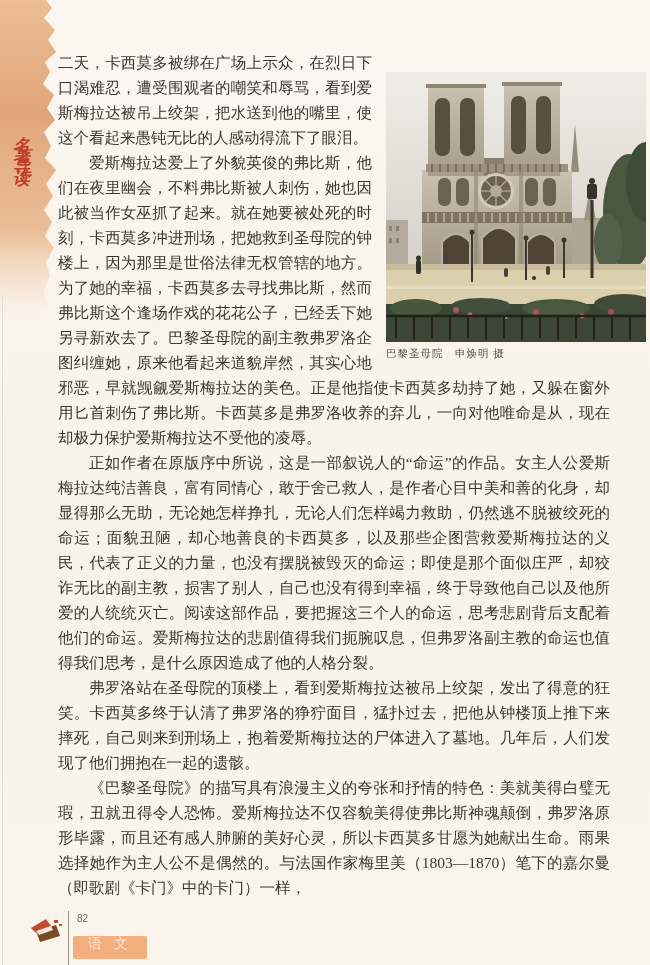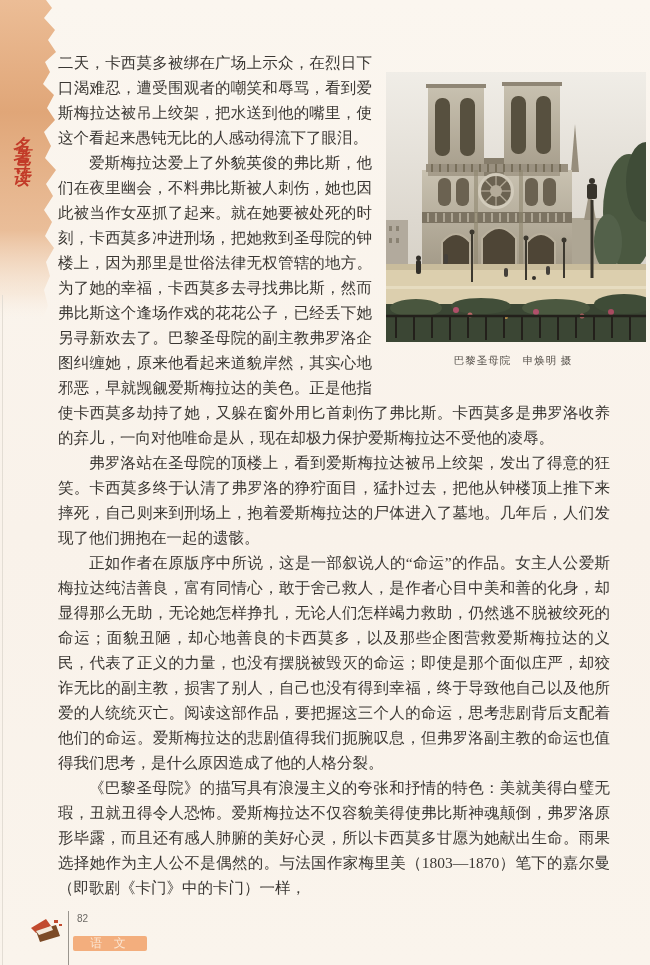--- a/index.html
+++ b/index.html
@@ -24,35 +24,35 @@
     text-align:justify;
   }
   .content p{margin:0;text-indent:2em;}
   .content p.no-indent{text-indent:0;}
   
   .photo-fig{
     float:right;width:260px;margin:22px -36px 8px 14px;
   }
   .photo-frame{width:260px;height:270px;overflow:hidden;background:#ddd8cf;}
   .photo-caption{
-    display:block;text-align:center;padding-right:6px;margin-top:12px;
+    display:block;text-align:left;padding-right:6px;margin-top:5px;
     font-size:10.5px;line-height:14px;color:#55504a;letter-spacing:1px;
     text-indent:0;
   }
   
   .footer-divider{position:absolute;left:68px;top:911px;width:1px;height:54px;background:#9a958e;}
   .footer-logo{position:absolute;left:27px;top:916px;width:38px;height:32px;}
   .page-number{
     position:absolute;left:77px;top:913px;font-size:10px;color:#6d6a66;
     font-family:"Liberation Sans","DejaVu Sans",sans-serif;
   }
   .footer-bar{
-    position:absolute;left:73px;top:936px;width:74px;height:15px;
+    position:absolute;left:73px;top:936px;width:74px;height:23px;
     background:#f3ae7d;border-radius:2px;color:#fbe6d2;
-    font-size:12px;line-height:15px;text-align:center;letter-spacing:4px;
+    font-size:14px;line-height:15px;text-align:center;letter-spacing:4px;
     font-family:"Liberation Sans","DejaVu Sans",sans-serif;
   }
 </style>
 </head>
 <body>
 
 <div class="strip">
   <svg width="60" height="320" viewBox="0 0 60 320">
     <defs>
       <linearGradient id="stripGrad" x1="0" y1="0" x2="0" y2="1">
@@ -235,22 +235,22 @@
           <line x1="226" y1="244" x2="226" y2="266"></line>
             <line x1="244" y1="244" x2="244" y2="268"></line>
         </g>
       </svg>
     </div>
     <figcaption class="photo-caption">巴黎圣母院　申焕明 摄</figcaption>
   </figure>
 
   <p class="no-indent">二天，卡西莫多被绑在广场上示众，在烈日下口渴难忍，遭受围观者的嘲笑和辱骂，看到爱斯梅拉达被吊上绞架，把水送到他的嘴里，使这个看起来愚钝无比的人感动得流下了眼泪。</p>
   <p>爱斯梅拉达爱上了外貌英俊的弗比斯，他们在夜里幽会，不料弗比斯被人刺伤，她也因此被当作女巫抓了起来。就在她要被处死的时刻，卡西莫多冲进刑场，把她救到圣母院的钟楼上，因为那里是世俗法律无权管辖的地方。为了她的幸福，卡西莫多去寻找弗比斯，然而弗比斯这个逢场作戏的花花公子，已经丢下她另寻新欢去了。巴黎圣母院的副主教弗罗洛企图纠缠她，原来他看起来道貌岸然，其实心地邪恶，早就觊觎爱斯梅拉达的美色。正是他指使卡西莫多劫持了她，又躲在窗外用匕首刺伤了弗比斯。卡西莫多是弗罗洛收养的弃儿，一向对他唯命是从，现在却极力保护爱斯梅拉达不受他的凌辱。</p>
+  <p>正如作者在原版序中所说，这是一部叙说人的“命运”的作品。女主人公爱斯梅拉达纯洁善良，富有同情心，敢于舍己救人，是作者心目中美和善的化身，却显得那么无助，无论她怎样挣扎，无论人们怎样竭力救助，仍然逃不脱被绞死的命运；面貌丑陋，却心地善良的卡西莫多，以及那些企图营救爱斯梅拉达的义民，代表了正义的力量，也没有摆脱被毁灭的命运；即使是那个面似庄严，却狡诈无比的副主教，损害了别人，自己也没有得到幸福，终于导致他自己以及他所爱的人统统灭亡。阅读这部作品，要把握这三个人的命运，思考悲剧背后支配着他们的命运。爱斯梅拉达的悲剧值得我们扼腕叹息，但弗罗洛副主教的命运也值得我们思考，是什么原因造成了他的人格分裂。</p>
   <p>弗罗洛站在圣母院的顶楼上，看到爱斯梅拉达被吊上绞架，发出了得意的狂笑。卡西莫多终于认清了弗罗洛的狰狞面目，猛扑过去，把他从钟楼顶上推下来摔死，自己则来到刑场上，抱着爱斯梅拉达的尸体进入了墓地。几年后，人们发现了他们拥抱在一起的遗骸。</p>
-  <p>正如作者在原版序中所说，这是一部叙说人的“命运”的作品。女主人公爱斯梅拉达纯洁善良，富有同情心，敢于舍己救人，是作者心目中美和善的化身，却显得那么无助，无论她怎样挣扎，无论人们怎样竭力救助，仍然逃不脱被绞死的命运；面貌丑陋，却心地善良的卡西莫多，以及那些企图营救爱斯梅拉达的义民，代表了正义的力量，也没有摆脱被毁灭的命运；即使是那个面似庄严，却狡诈无比的副主教，损害了别人，自己也没有得到幸福，终于导致他自己以及他所爱的人统统灭亡。阅读这部作品，要把握这三个人的命运，思考悲剧背后支配着他们的命运。爱斯梅拉达的悲剧值得我们扼腕叹息，但弗罗洛副主教的命运也值得我们思考，是什么原因造成了他的人格分裂。</p>
   <p>《巴黎圣母院》的描写具有浪漫主义的夸张和抒情的特色：美就美得白璧无瑕，丑就丑得令人恐怖。爱斯梅拉达不仅容貌美得使弗比斯神魂颠倒，弗罗洛原形毕露，而且还有感人肺腑的美好心灵，所以卡西莫多甘愿为她献出生命。雨果选择她作为主人公不是偶然的。与法国作家梅里美（1803—1870）笔下的嘉尔曼（即歌剧《卡门》中的卡门）一样，</p>
 </div>
 
 <svg class="footer-logo" viewBox="0 0 38 32">
   <polygon points="4,12 19,3 24,10 9,17" fill="#c24a2e"></polygon>
   <polygon points="9,15 29,9 33,20 13,26" fill="#7c4a26"></polygon>
   <polygon points="9,15 24,10 26,14 12,19" fill="#f3e8da"></polygon>
   <rect x="27" y="4" width="4" height="3" fill="#c24a2e"></rect>
   <rect x="32" y="8" width="3" height="2" fill="#c24a2e"></rect>
 </svg>

